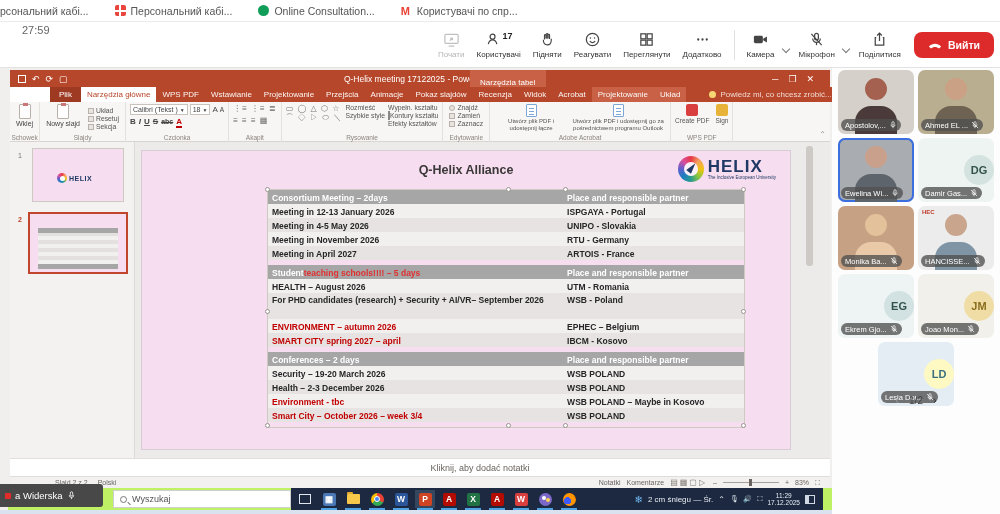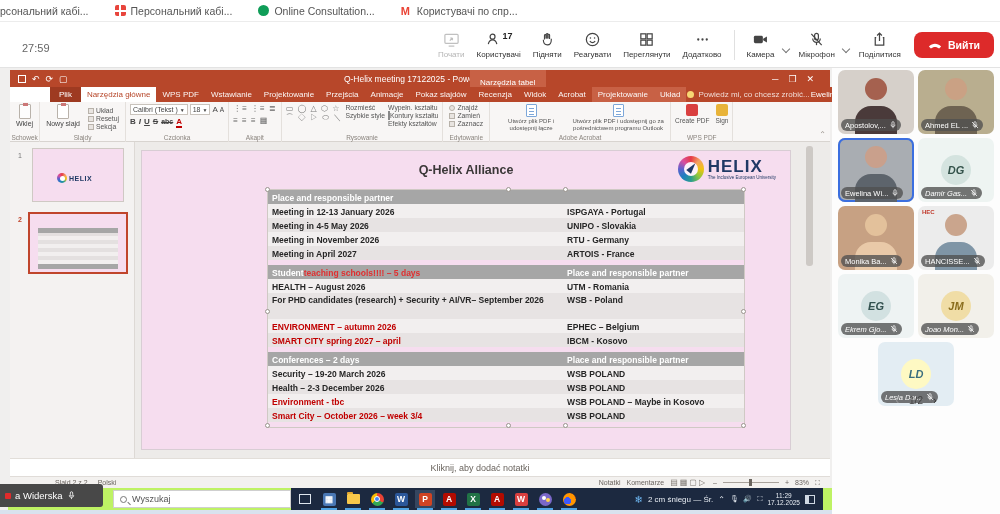--- a/index.html
+++ b/index.html
@@ -16,21 +16,21 @@
   .bmi.grid-dots { background:
       linear-gradient(#fff,#fff) center/2px 100% no-repeat,
       linear-gradient(#fff,#fff) center/100% 2px no-repeat, #e8453c; border-radius:2px; }
   .bmi.green-circle { background:#0f9d58; border-radius:50%; }
   .bmi.gmail { position:relative; }
   .bmi.gmail::after { content:"M"; color:#ea4335; font-weight:bold; font-size:11px; line-height:11px; }
 
   
   .zoombar { left:0; top:22px; width:1000px; height:46px; background:#fff;
              border-bottom:1px solid #e3e3e3; }
-  .timer { left:22px; top:20px; font-size:11px; color:#666;text-align:right; }
+  .timer { left:22px; top:2px; font-size:11px; color:#666;text-align:right; }
   .ztools { right:6px; top:3px; height:40px; display:flex; align-items:center; gap:2px; }
   .zb { display:flex; flex-direction:column; align-items:center; justify-content:center;
         padding:2px 5px; cursor:pointer; }
   .zb svg { width:17px; height:17px; }
   .zlabel { font-size:8px; color:#333; margin-top:2px; white-space:nowrap; }
   .zb.dis .zlabel { color:#b5b5b5; }
   .zb.dis svg * { stroke:#c0c0c0 !important; }
   .iconrow { display:flex; align-items:flex-start; }
   .cnt { font-size:9px; font-weight:bold; color:#222; margin-left:1px; }
   .chev { width:6px; height:6px; border-right:1.4px solid #777; border-bottom:1.4px solid #777;
@@ -52,21 +52,21 @@
   .wtitle { position:absolute; left:0; right:0; text-align:center; font-size:8.5px; color:#fff; }
   .ctxhdr { position:absolute; left:460px; top:0; height:24px; background:#c86145; color:#fff;
             font-size:8px; display:flex; align-items:center; padding:0 10px; }
   .winctl { position:absolute; right:16px; top:0; height:17px; display:flex; gap:10px; align-items:center;
             color:#fff; font-size:9px; }
   .tabrow { left:0; top:17px; width:820px; height:15px; background:#b7472a; display:flex; align-items:stretch;margin-left:40px; }
   .ftab { background:#9e3a21; color:#fff; padding:0 9px; display:flex; align-items:center; font-size:8px; }
   .ptab { color:rgba(255,255,255,.95); padding:0 6px; display:flex; align-items:center; font-size:8px; white-space:nowrap; }
   .ptab.on { background:#fff; color:#b7472a; }
   .ptab.ctx { background:#c86145; }
-  .tellme { color:rgba(255,255,255,.8); font-size:8px; display:flex; align-items:center; gap:4px; padding:0 1px; white-space:nowrap;}
+  .tellme { color:rgba(255,255,255,.8); font-size:8px; display:flex; align-items:center; gap:4px; padding:0 23px; white-space:nowrap;}
   .bulb { width:7px; height:7px; border-radius:50%; background:#f7d774; }
   .tr-right { margin-left:auto; display:flex; align-items:center; gap:8px; padding-right:8px; color:#fff; font-size:8px; white-space:nowrap;}
   .pico { width:7px; height:7px; border:1px solid #fff; border-radius:50%; }
 
   .ribbon { left:0; top:32px; width:820px; height:40px; background:#f8f6f5; border-bottom:1px solid #d8d4d0;
             display:flex; }
   .rgroup { position:relative; border-right:1px solid #e4e0dc; padding:2px 4px 9px 4px; height:40px; }
   .glabel { position:absolute; bottom:1px; left:0; right:0; text-align:center; font-size:6.5px; color:#8a847e; white-space:nowrap;}
   .bigbtn { display:flex; flex-direction:column; align-items:center; font-size:7px; color:#444; gap:1px; padding:0 2px; cursor:pointer;}
   .clip { width:12px; height:15px; background:#fdfdfd; border:1px solid #b9b2aa; border-radius:1px; position:relative; }
@@ -192,21 +192,21 @@
   
   .panel { left:832px; top:68px; width:168px; height:446px; background:#fdfdfd; }
   .pgrid { position:absolute; left:4px; top:2px; width:160px; display:flex; flex-wrap:wrap;
            gap:4px; justify-content:center; }
   .ptile { width:76px; height:64px; border-radius:7px; position:relative; overflow:hidden; background:#e8e8e8; }
   .ptile.active { outline:2px solid #3b6fe0; outline-offset:-2px; }
   .ptile .person { position:absolute; left:50%; bottom:-6px; transform:translateX(-50%);
                    width:42px; height:34px; border-radius:16px 16px 0 0; }
   .ptile .head { position:absolute; left:50%; top:8px; transform:translateX(-50%);
                  width:22px; height:22px; border-radius:50%; }
-  .avatile { display:flex; align-items:center; justify-content:center;font-style:italic; }
+  .avatile { display:flex; align-items:center; justify-content:flex-end; }
   .avacirc { width:30px; height:30px; border-radius:50%; display:flex; align-items:center; justify-content:center;
              font-size:11px; font-weight:bold; }
   .ntag { position:absolute; left:3px; bottom:3px; background:rgba(80,80,80,.78); color:#fff;
           border-radius:7px; font-size:7.5px; padding:1.5px 4px; display:flex; align-items:center; gap:3px;
           max-width:70px; white-space:nowrap; }
   .ntag svg { width:8px; height:8px; flex:0 0 auto; }
   .backdrop { position:absolute; left:4px; top:3px; font-size:6px; font-weight:bold; color:#c0392b; }
   .pager { position:absolute; left:0; width:168px; top:326px; display:flex; align-items:center;
            justify-content:center; gap:10px; font-size:10px; color:#444; }
   .pager .arrow { color:#999; cursor:pointer; font-size:11px; }
@@ -535,20 +535,23 @@
               <span class="needle"></span>
             </span>
           <span class="logotext">
             <div class="nm">HELIX</div>
             <div class="tg">The Inclusive European University</div>
           </span>
         </div>
         <div class="tables tblwrap" id="slide-tables">
             <div class="tsection">
               <div class="trow thead">
+                <span class="c1">
+                  <span>Consortium Meeting – 2days</span>
+                </span>
                 <span class="c2">Place and responsible partner</span>
               </div>
               <div class="trow r-a">
                 <span class="c1">Meeting in 12-13 January 2026</span>
                 <span class="c2">ISPGAYA - Portugal</span>
               </div>
               <div class="trow r-b">
                 <span class="c1">Meeting in 4-5 May 2026</span>
                 <span class="c2">UNIPO - Slovakia</span>
               </div>

